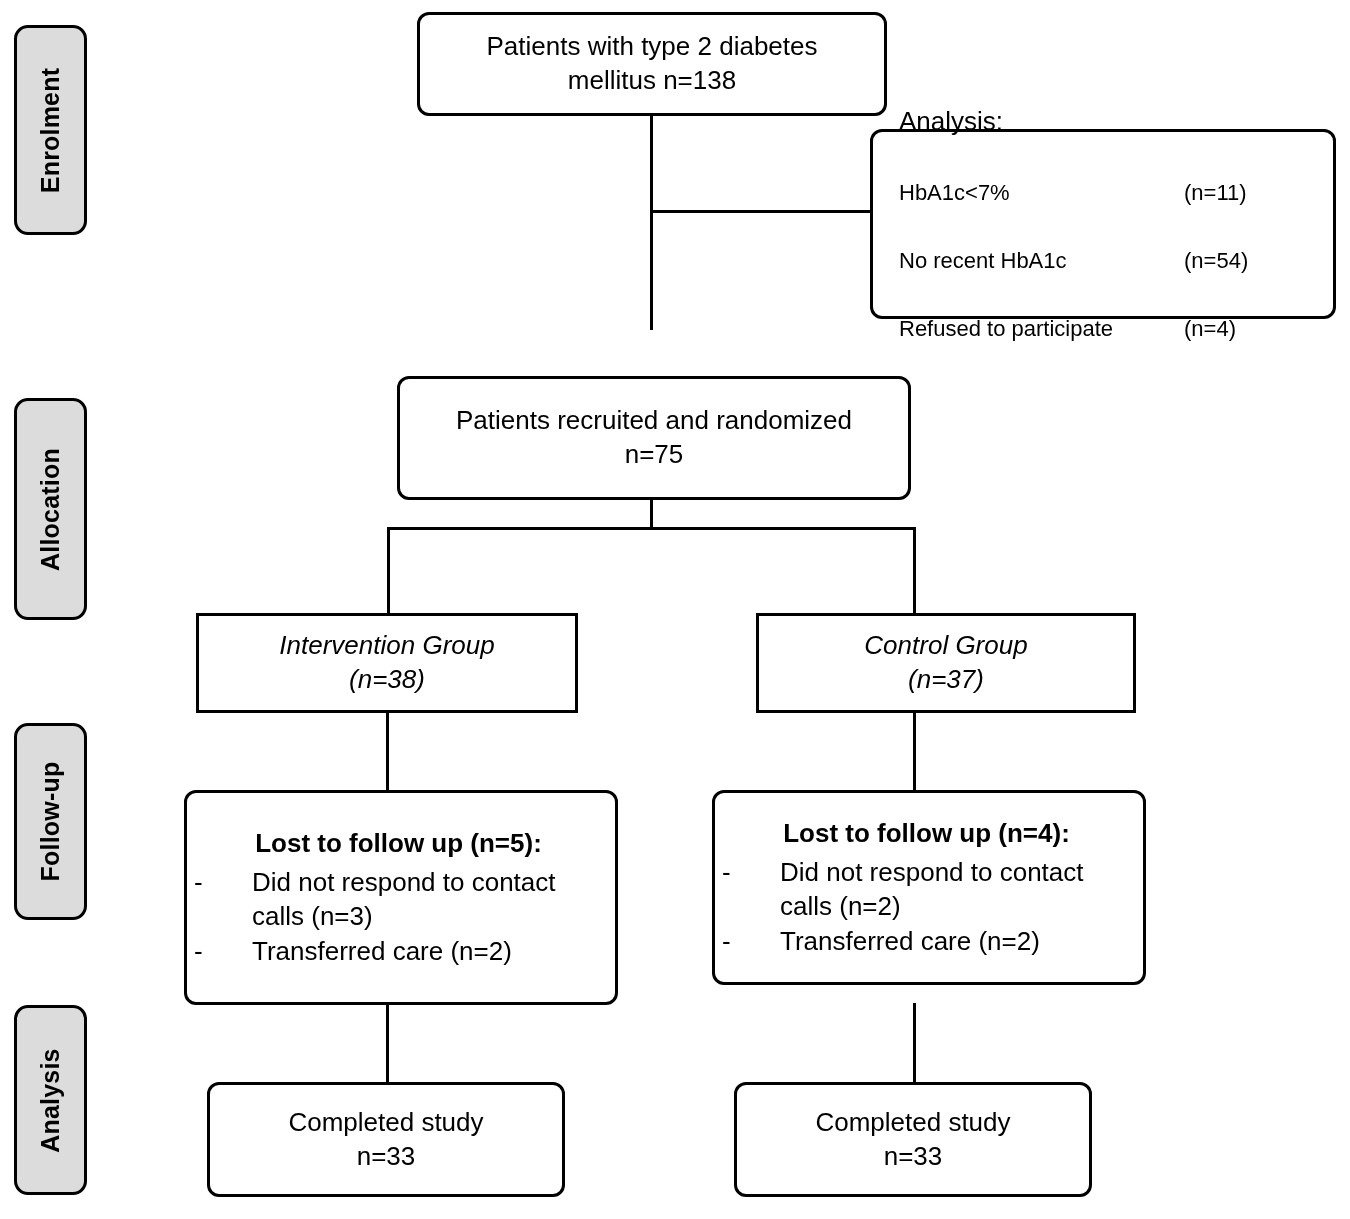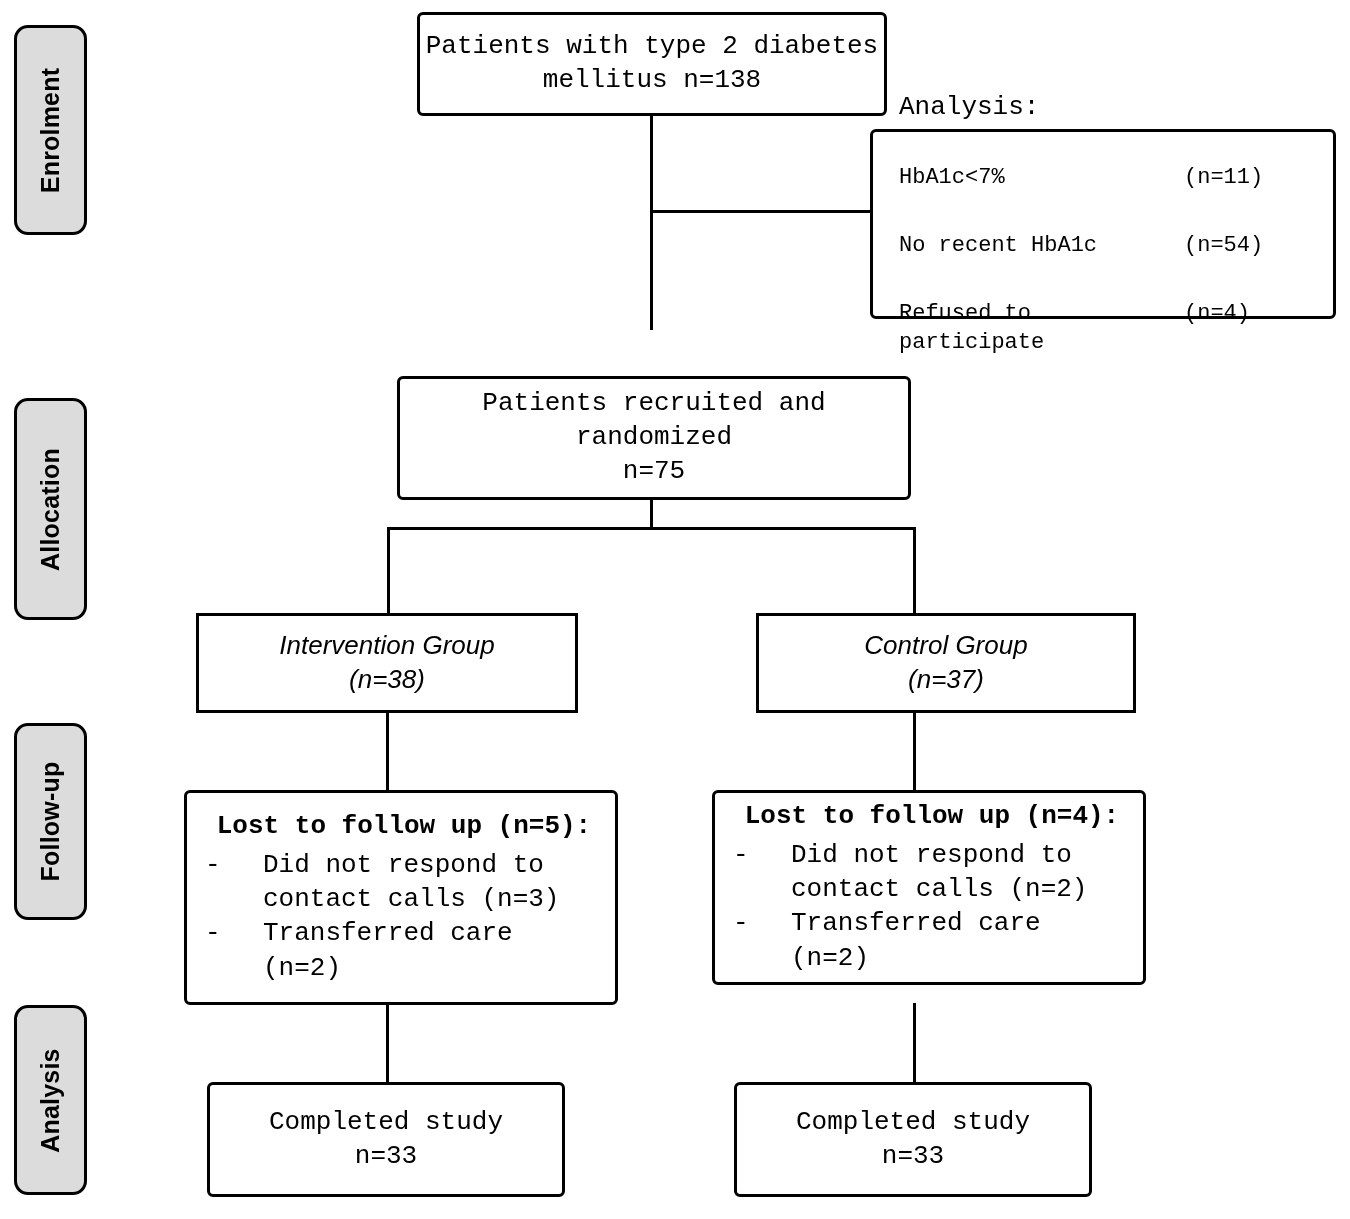--- a/index.html
+++ b/index.html
@@ -47,21 +47,21 @@
     background: #ffffff;
     border: 3px solid #000000;
     display: flex;
     flex-direction: column;
     align-items: center;
     justify-content: center;
     text-align: center;
     font-size: 26px;
     line-height: 1.3;
   }
-  .node.rounded { border-radius: 6px; font-family: Liberation Mono, monospace; }
+  .node.rounded { border-radius: 12px; }
   .node.sharp   { border-radius: 0; font-style: italic; }
   .node.left-align {
     align-items: flex-start;
     text-align: left;
   }
 
   .node .line { display: block; }
 
   
   .excl-pad { padding: 10px 0 10px 26px; width: 100%; box-sizing: border-box; }
@@ -69,21 +69,21 @@
   .excl-row {
     display: flex;
     font-size: 22px;
     line-height: 1.32;
     margin-top: 39px;
   }
   .excl-row .excl-reason { width: 285px; }
   .excl-row .excl-count  { width: 120px; }
 
   
-  .ltf-pad { padding: 4px 12px 4px 18px; width: 100%; box-sizing: border-box; }
+  .ltf-pad { padding: 4px 12px 4px 7px; width: 100%; box-sizing: border-box; }
   .ltf-title {
     font-weight: bold;
     font-size: 26px;
     text-align: center;
     margin-bottom: 4px;
   }
   .ltf-item {
     display: flex;
     font-size: 26px;
     line-height: 1.32;

